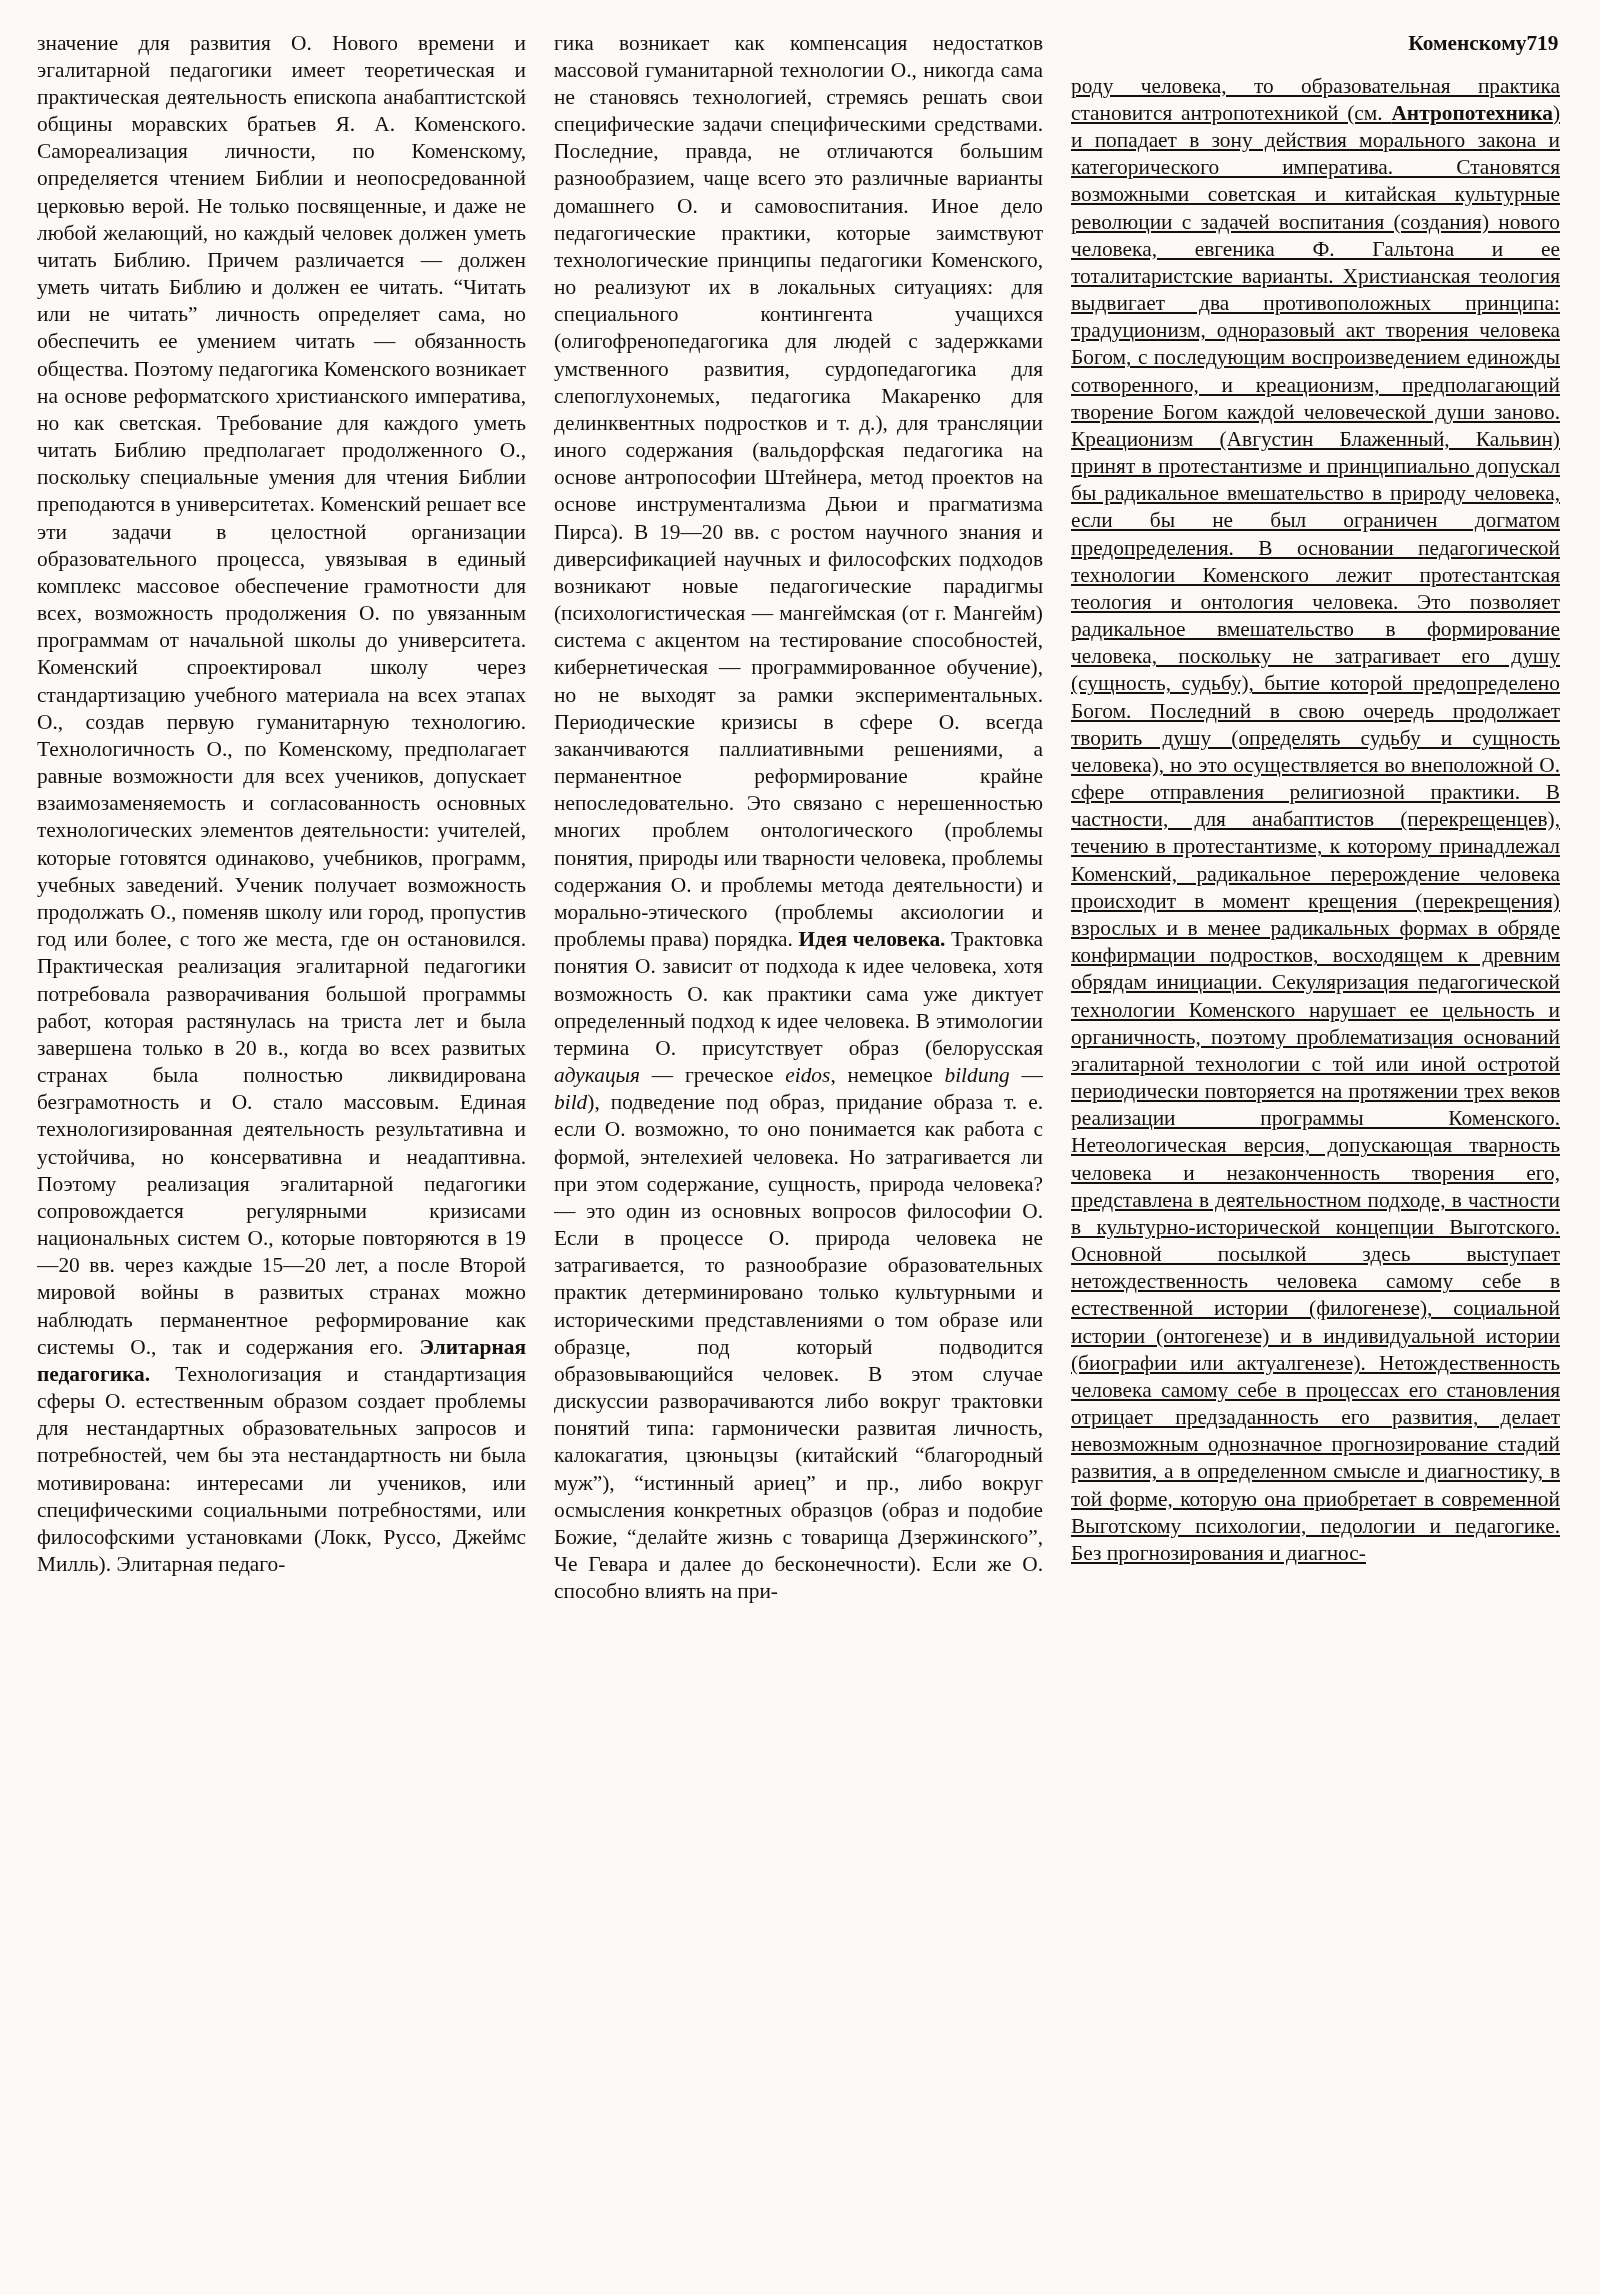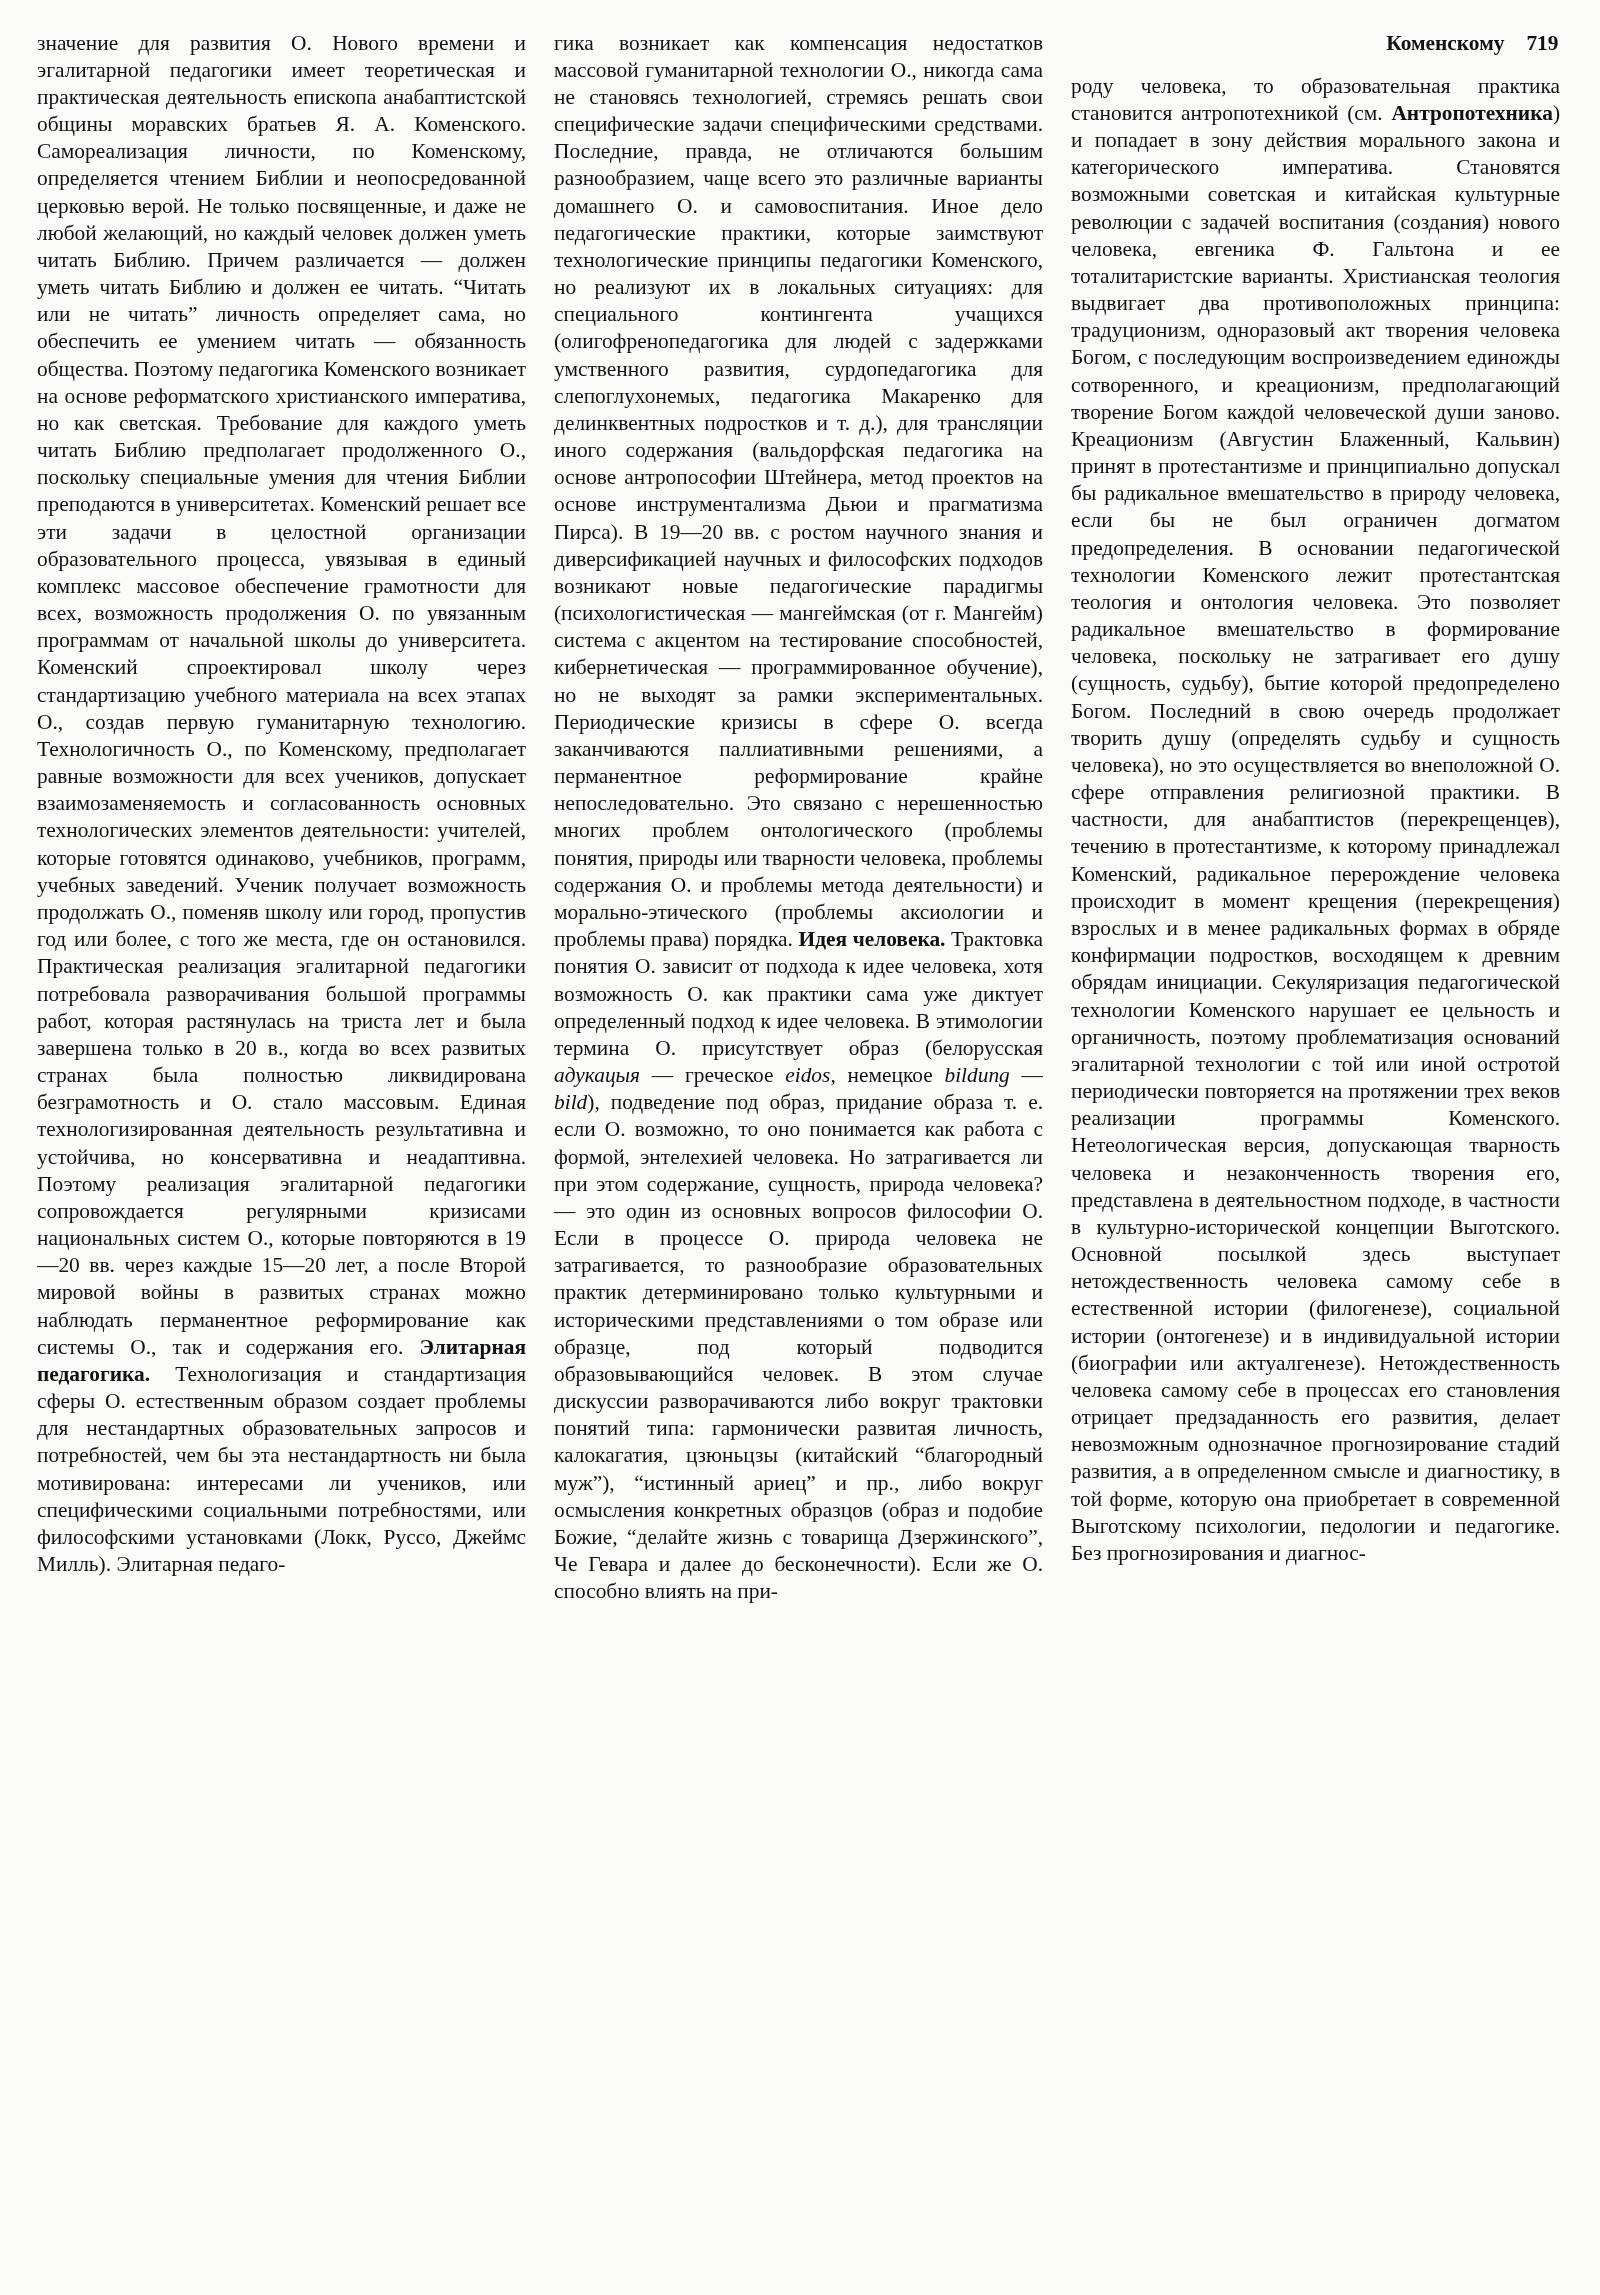--- a/index.html
+++ b/index.html
@@ -36,24 +36,24 @@
   .b { font-weight: 700; }
   .i { font-style: italic; }
   .running-header {
     text-align: right;
     font-weight: 700;
     white-space: nowrap;
     margin-bottom: 16px;
     padding-right: 1.5px;
   }
   .running-header .pagenum {
-    margin-left: 22px;
   }
   .col3-text {
     text-align: justify;
+    text-decoration: underline;
   }
 </style>
 </head>
 <body>
 
 <div class="page">
   <div class="columns">
 
     <div class="col"><span>значение для развития О. Нового времени и эгалитарной педагогики имеет теоретическая и практическая деятельность епископа анабаптистской общины моравских братьев Я. А. Коменского. Самореализация личности, по Коменскому, определяется чтением Библии и неопосредованной церковью верой. Не только посвященные, и даже не любой желающий, но каждый человек должен уметь читать Библию. Причем различается — должен уметь читать Библию и должен ее читать. “Читать или не читать” личность определяет сама, но обеспечить ее умением читать — обязанность общества. Поэтому педагогика Коменского возникает на основе реформатского христианского императива, но как светская. Требование для каждого уметь читать Библию предполагает продолженного О., поскольку специальные умения для чтения Библии преподаются в университетах. Коменский решает все эти задачи в целостной организации образовательного процесса, увязывая в единый комплекс массовое обеспечение грамотности для всех, возможность продолжения О. по увязанным программам от начальной школы до университета. Коменский спроектировал школу через стандартизацию учебного материала на всех этапах О., создав первую гуманитарную технологию. Технологичность О., по Коменскому, предполагает равные возможности для всех учеников, допускает взаимозаменяемость и согласованность основных технологических элементов деятельности: учителей, которые готовятся одинаково, учебников, программ, учебных заведений. Ученик получает возможность продолжать О., поменяв школу или город, пропустив год или более, с того же места, где он остановился. Практическая реализация эгалитарной педагогики потребовала разворачивания большой программы работ, которая растянулась на триста лет и была завершена только в 20 в., когда во всех развитых странах была полностью ликвидирована безграмотность и О. стало массовым. Единая технологизированная деятельность результативна и устойчива, но консервативна и неадаптивна. Поэтому реализация эгалитарной педагогики сопровождается регулярными кризисами национальных систем О., которые повторяются в 19—20 вв. через каждые 15—20 лет, а после Второй мировой войны в развитых странах можно наблюдать перманентное реформирование как системы О., так и содержания его. </span><span class="b">Элитарная педагогика.</span><span> Технологизация и стандартизация сферы О. естественным образом создает проблемы для нестандартных образовательных запросов и потребностей, чем бы эта нестандартность ни была мотивирована: интересами ли учеников, или специфическими социальными потребностями, или философскими установками (Локк, Руссо, Джеймс Милль). Элитарная педаго-</span></div>
 

